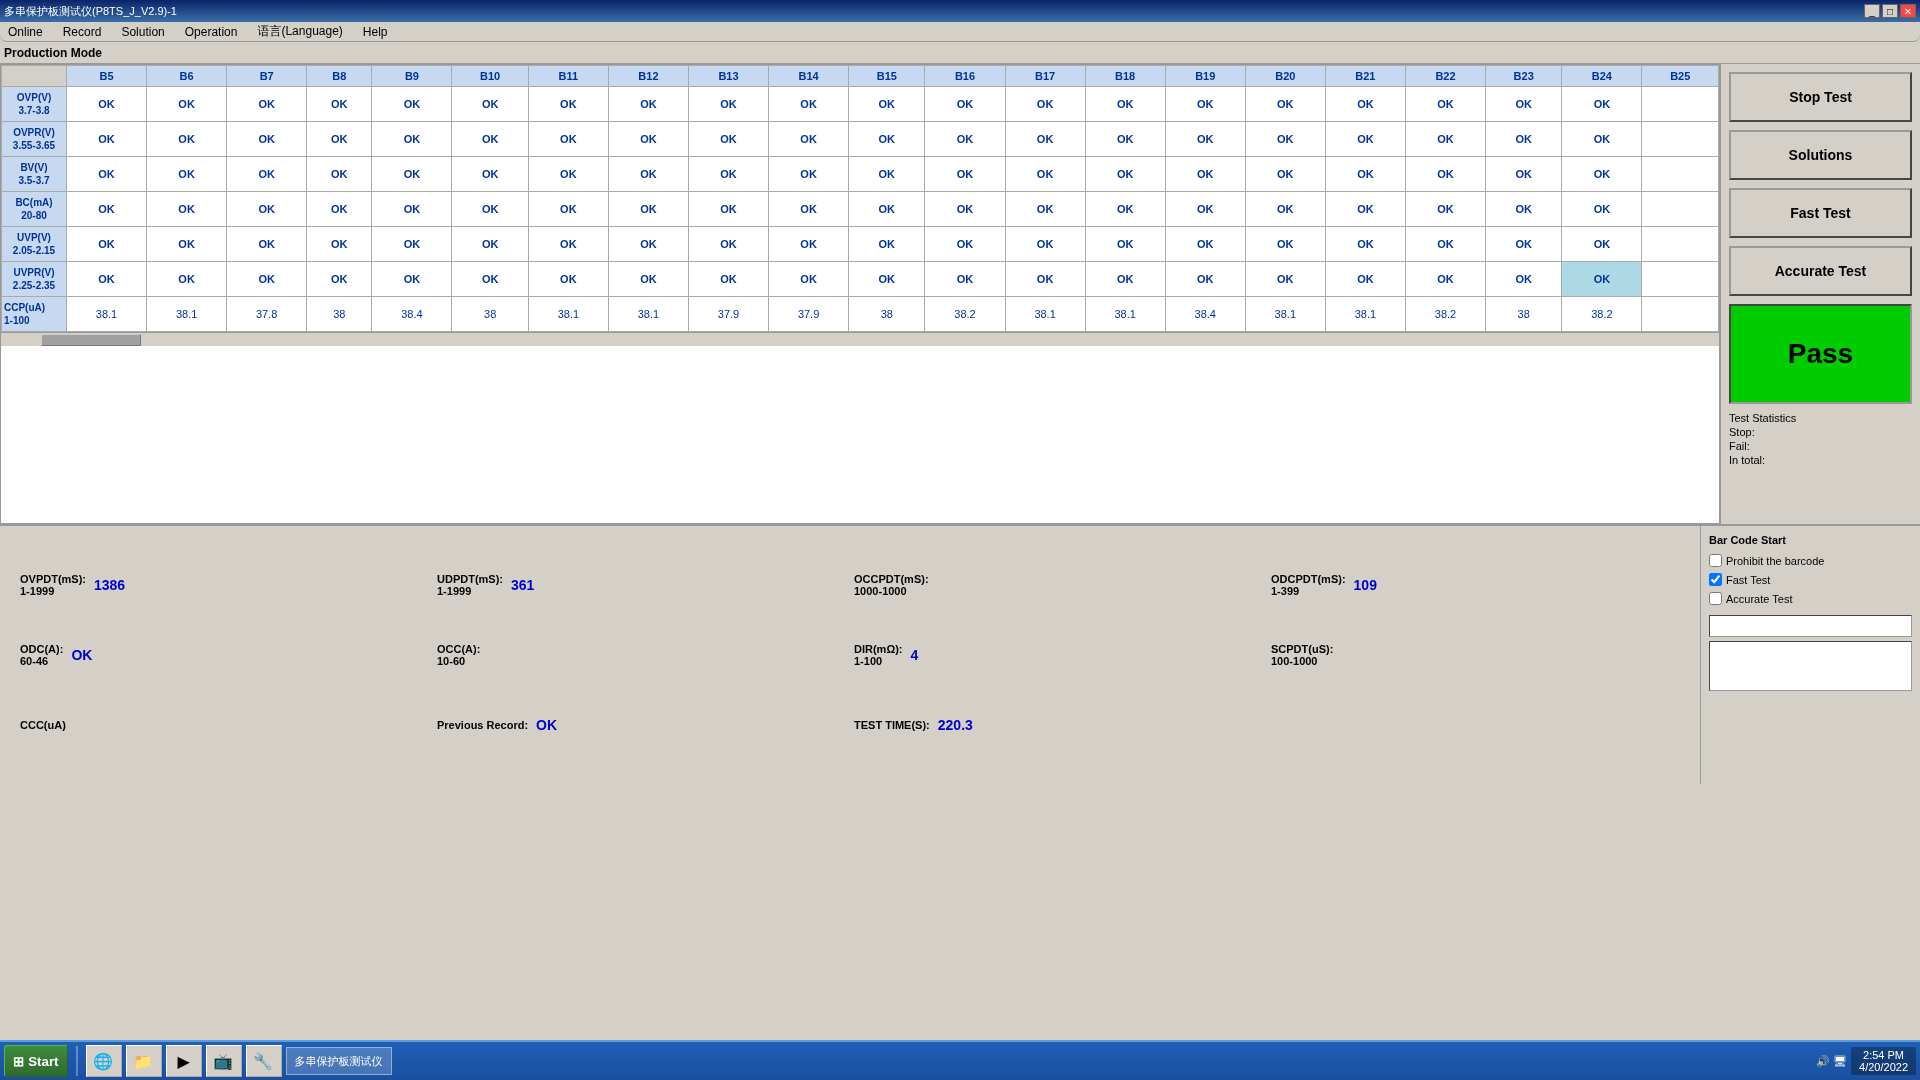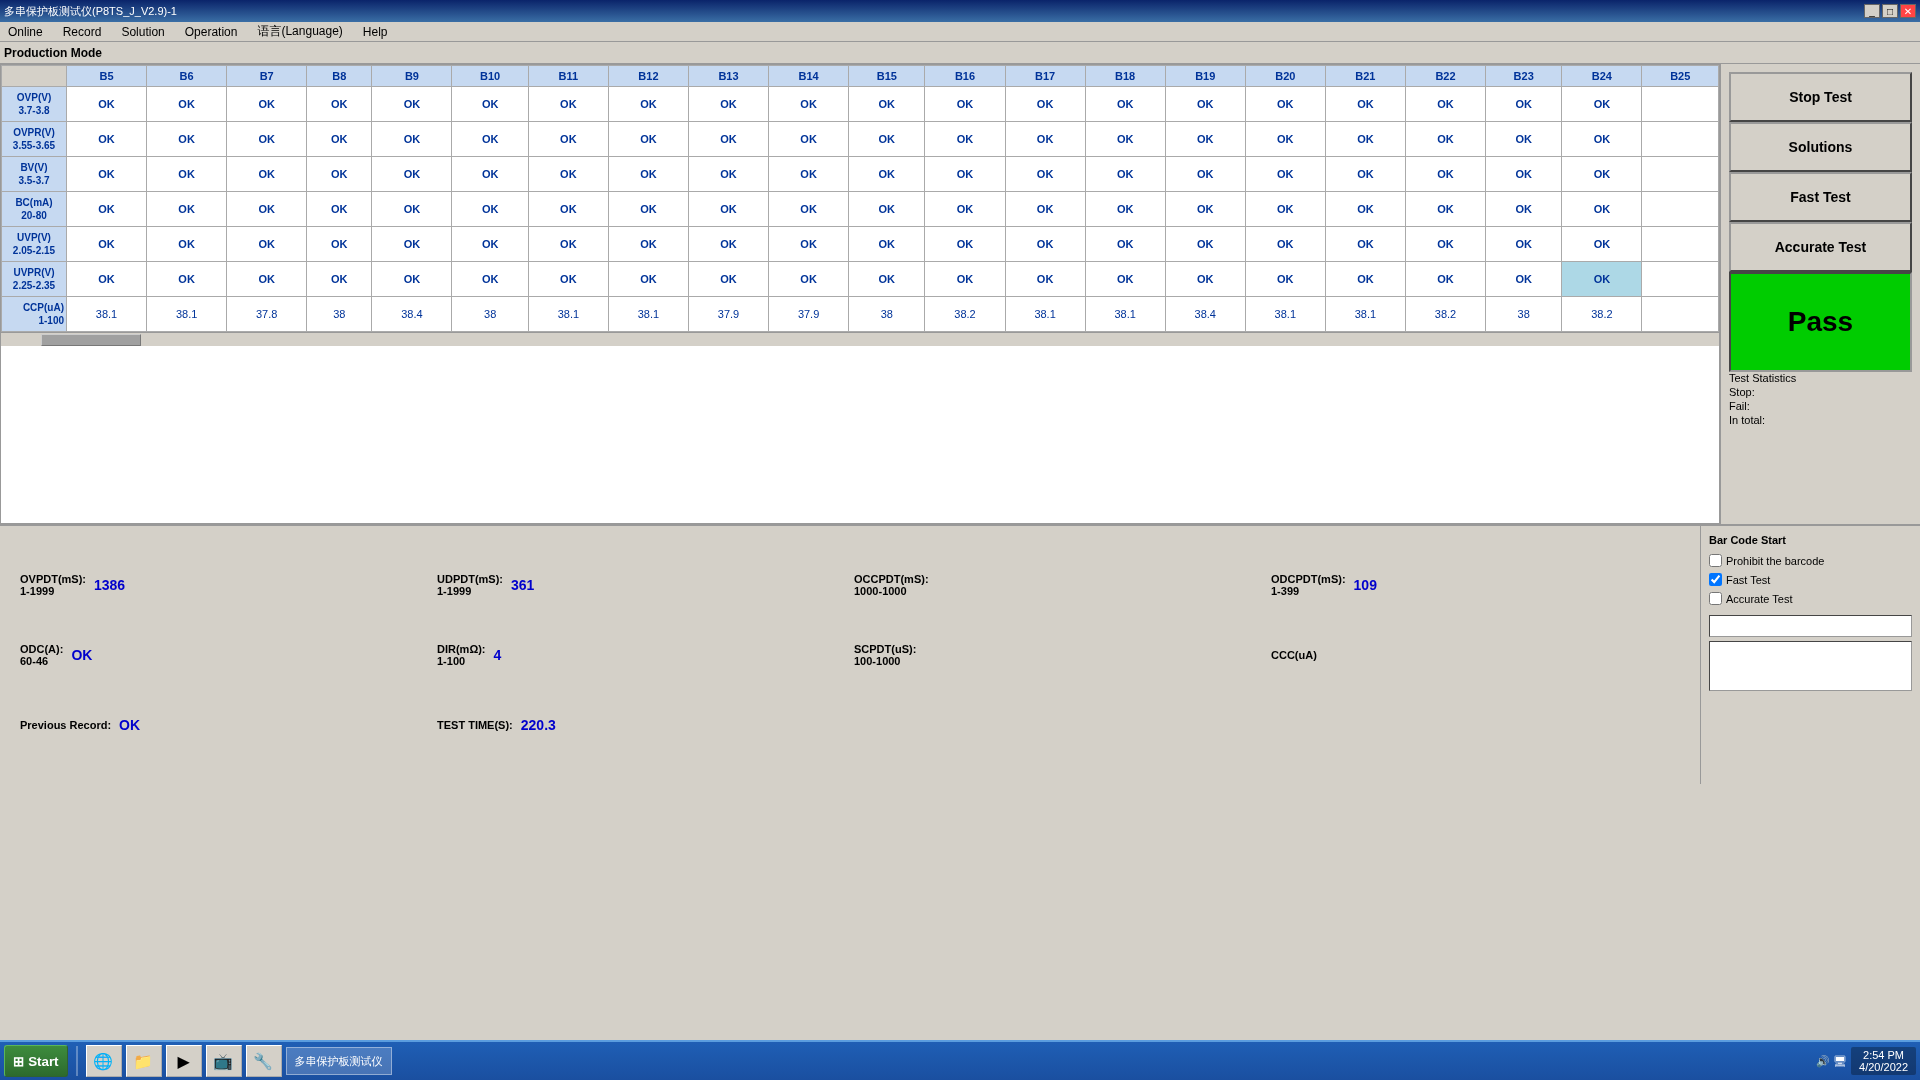--- a/index.html
+++ b/index.html
@@ -29,20 +29,21 @@
     
     .menu-bar {
       background: #d4d0c8;
       height: 20px;
       display: flex;
       align-items: center;
       padding: 0 4px;
       gap: 12px;
       border-bottom: 1px solid #999;
       font-size: 12px;
+      border-radius: 7px;
     }
     .menu-item { cursor: pointer; padding: 0 4px; }
 
     
     .mode-bar {
       background: #d4d0c8;
       height: 22px;
       display: flex;
       align-items: center;
       padding: 0 4px;
@@ -97,20 +98,21 @@
     .ok-highlight { background: #add8e6; color: #003399; font-weight: bold; }
 
     
     .right-panel {
       width: 200px;
       background: #d4d0c8;
       border-left: 1px solid #999;
       padding: 8px;
       display: flex;
       flex-direction: column;
+      gap: 8px;
     }
     .right-btn {
       width: 100%;
       height: 50px;
       border: 2px outset #999;
       background: #d4d0c8;
       font-size: 14px;
       font-weight: bold;
       cursor: pointer;
       color: #000;
@@ -477,21 +479,21 @@
             <td class="ok-cell">OK</td>
             <td class="ok-cell">OK</td>
             <td class="ok-cell">OK</td>
             <td class="ok-cell">OK</td>
             <td class="ok-cell">OK</td>
             <td class="ok-highlight">OK</td>
             <td></td>
         </tr>
 
         <tr>
-          <td class="row-header" style="font-size:10px; line-height:1.3; text-align:right;">CCP(uA)<br>1-100</td>
+          <td class="row-header" style="font-size:10px; line-height:1.3; text-align:left;">CCP(uA)<br>1-100</td>
           <td style="color:#003399;">38.1</td>
             <td style="color:#003399;">38.1</td>
             <td style="color:#003399;">37.8</td>
             <td style="color:#003399;">38</td>
             <td style="color:#003399;">38.4</td>
             <td style="color:#003399;">38</td>
             <td style="color:#003399;">38.1</td>
             <td style="color:#003399;">38.1</td>
             <td style="color:#003399;">37.9</td>
             <td style="color:#003399;">37.9</td>
@@ -567,20 +569,27 @@
 
     <div class="stat-item">
       <div>
         <div class="stat-label">ODC(A):</div>
         <div class="stat-label">60-46</div>
       </div>
       <div class="stat-ok">OK</div>
     </div>
     <div class="stat-item">
       <div>
+        <div class="stat-label">OCC(A):</div>
+        <div class="stat-label">10-60</div>
+      </div>
+      <div class="stat-value"></div>
+    </div>
+    <div class="stat-item">
+      <div>
         <div class="stat-label">DIR(mΩ):</div>
         <div class="stat-label">1-100</div>
       </div>
       <div class="stat-value">4</div>
     </div>
     <div class="stat-item">
       <div>
         <div class="stat-label">SCPDT(uS):</div>
         <div class="stat-label">100-1000</div>
       </div>

